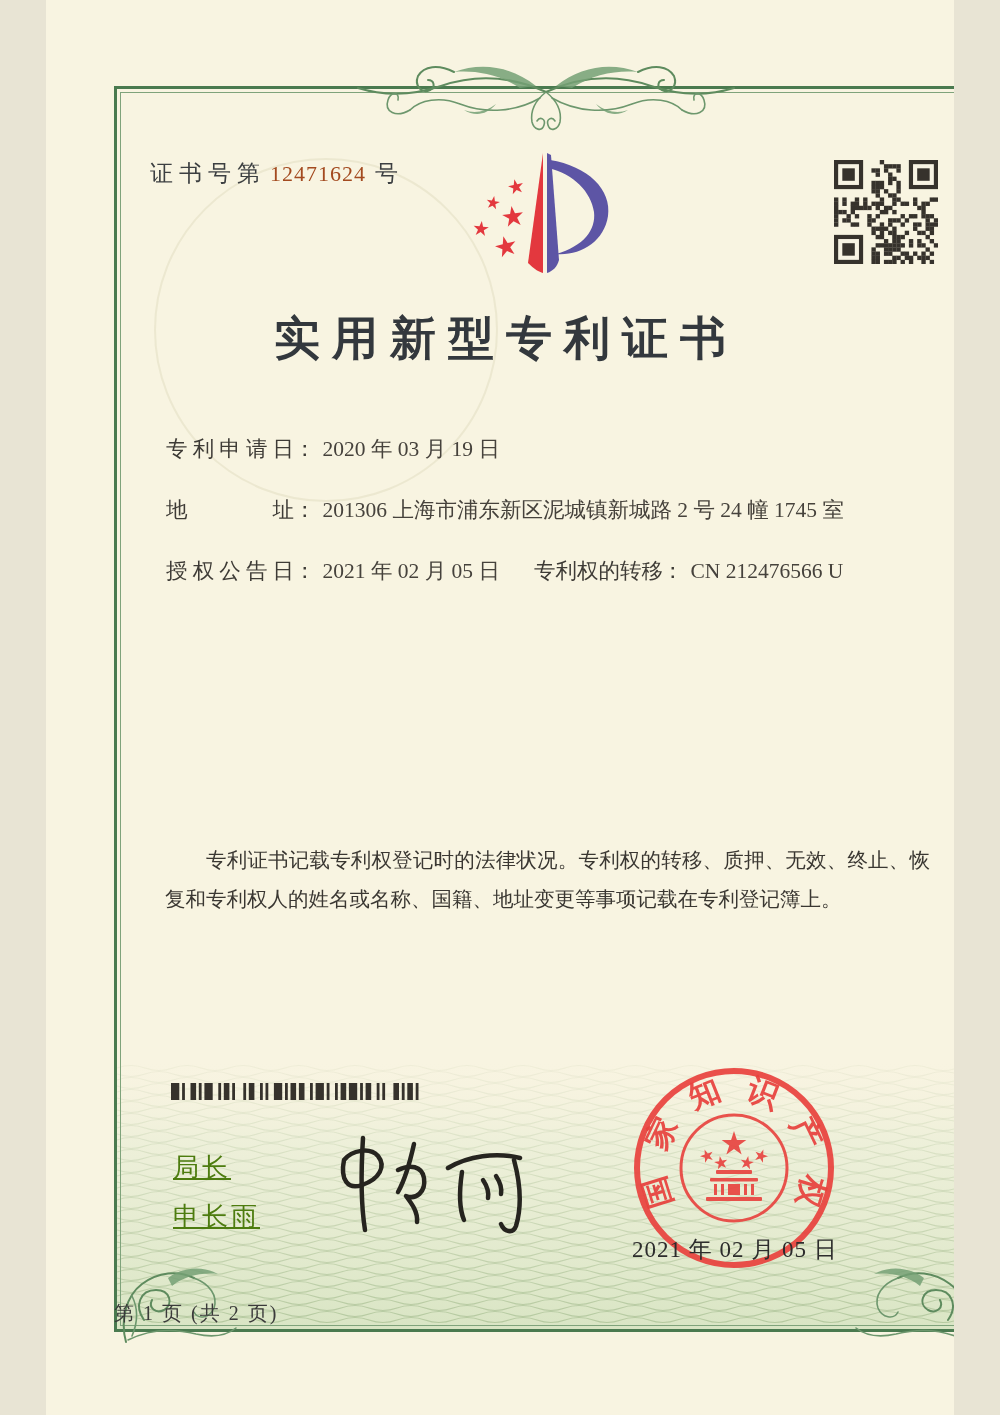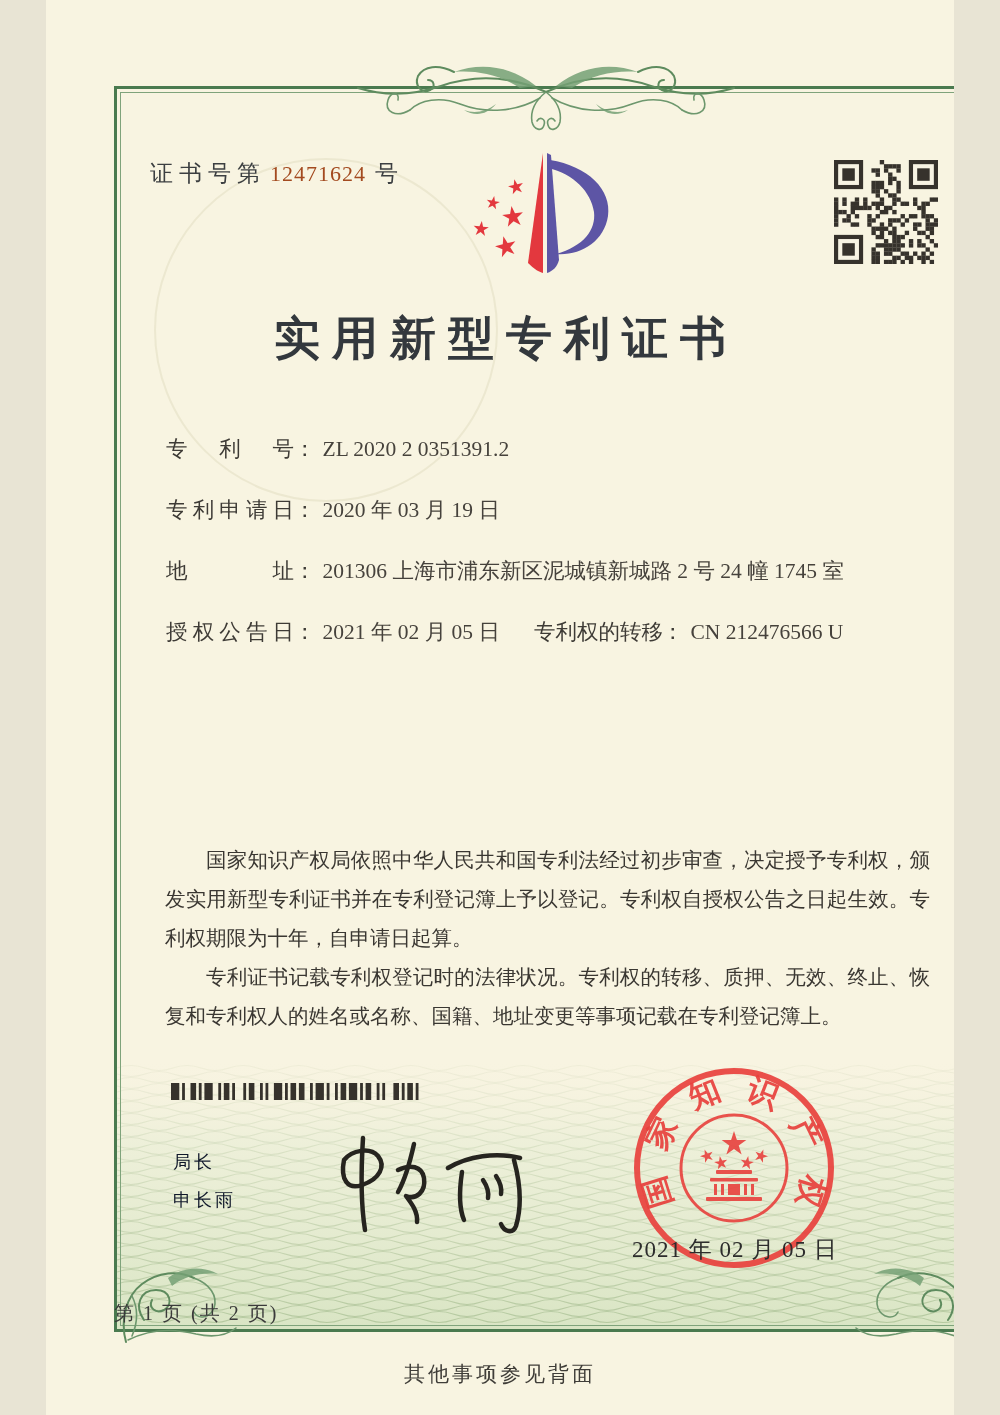--- a/index.html
+++ b/index.html
@@ -34,21 +34,21 @@
           color:#3e3b36;vertical-align:bottom;}
   .colon{margin-right:7px;color:#3e3b36;}
   .fvalue{color:#46423c;}
   
   .paras{position:absolute;left:119px;top:841px;width:765px;font-size:20.5px;line-height:39px;
          text-align:justify;color:#3a3732;}
   .paras p{margin:0;text-indent:2em;}
   
   .waves{position:absolute;left:71px;top:1062px;width:851px;height:267px;}
   .barcode{position:absolute;left:125px;top:1083px;width:253px;height:17px;fill:#36322c;}
-  .official{position:absolute;left:127px;top:1150px;font-size:18px;color:#0f172a;letter-spacing:3px;z-index:3;}
+  .official{position:absolute;left:127px;top:1150px;font-size:26px;color:#4d7c0f;letter-spacing:3px;z-index:3;text-decoration:underline;}
   .official .name{margin-top:14px;}
   .sig{position:absolute;left:282px;top:1130px;width:210px;height:105px;z-index:3;}
   .sg{stroke:#26241f;stroke-width:4.5;fill:none;stroke-linecap:round;stroke-linejoin:round;}
   .seal{position:absolute;left:586px;top:1066px;width:204px;height:204px;z-index:2;}
   .sealdate{position:absolute;left:586px;top:1234px;width:204px;text-align:center;font-size:23px;
             color:#2c2c2c;letter-spacing:1px;z-index:4;white-space:nowrap;}
   .pageinfo{position:absolute;left:68px;top:1300px;width:856px;font-size:20px;
             color:#3a3a3a;letter-spacing:2px;z-index:3;}
   .backnote{position:absolute;left:0;top:1360px;width:100%;text-align:center;font-size:21px;
             letter-spacing:3px;color:#3f3d38;}
@@ -359,35 +359,31 @@
       <rect x="20" y="2" width="3" height="3"></rect>
       <rect x="0" y="18" width="7" height="7"></rect>
       <rect x="1" y="19" width="5" height="5" fill="#f7f3e3"></rect>
       <rect x="2" y="20" width="3" height="3"></rect>
     </svg>
 
   <div class="title">实用新型专利证书</div>
 
   <div class="fields">
     <div class="frow">
-      <span class="flabel">专利号</span><span class="colon">：</span><span class="fvalue">ZL 2020 2 0351391.2</span>
-    </div>
-    <div class="frow">
       <span class="flabel">专利申请日</span><span class="colon">：</span><span class="fvalue">2020 年 03 月 19 日</span>
     </div>
     <div class="frow">
       <span class="flabel">地址</span><span class="colon">：</span><span class="fvalue">201306 上海市浦东新区泥城镇新城路 2 号 24 幢 1745 室</span>
     </div>
     <div class="frow">
       <span class="fgroup1"><span class="flabel">授权公告日</span><span class="colon">：</span><span class="fvalue">2021 年 02 月 05 日</span></span><span><span class="flabel">专利权的转移</span><span class="colon">：</span><span class="fvalue">CN 212476566 U</span></span>
     </div>
   </div>
 
   <div class="paras">
-    <p>国家知识产权局依照中华人民共和国专利法经过初步审查，决定授予专利权，颁发实用新型专利证书并在专利登记簿上予以登记。专利权自授权公告之日起生效。专利权期限为十年，自申请日起算。</p>
     <p>专利证书记载专利权登记时的法律状况。专利权的转移、质押、无效、终止、恢复和专利权人的姓名或名称、国籍、地址变更等事项记载在专利登记簿上。</p>
   </div>
 
   <svg id="bar-svg" class="barcode" viewBox="0 0 253 17">
       <rect x="0.0" y="0" width="8.3" height="17"></rect>
       <rect x="11.1" y="0" width="2.8" height="17"></rect>
       <rect x="19.5" y="0" width="5.6" height="17"></rect>
       <rect x="27.8" y="0" width="2.8" height="17"></rect>
       <rect x="33.4" y="0" width="8.3" height="17"></rect>
       <rect x="47.3" y="0" width="2.8" height="17"></rect>
@@ -453,15 +449,14 @@
       <rect x="89" y="118" width="3" height="11"></rect>
       <rect x="96" y="118" width="12" height="11"></rect>
       <rect x="112" y="118" width="3" height="11"></rect>
       <rect x="119" y="118" width="3" height="11"></rect>
       <rect x="74" y="131" width="56" height="4" rx="1"></rect>
     </g>
   </svg>
   <div class="sealdate">2021 年 02 月 05 日</div>
 
   <div class="pageinfo">第 1 页 (共 2 页)</div>
-  <div class="backnote">其他事项参见背面</div>
 
 </div>
 
 </body></html>

